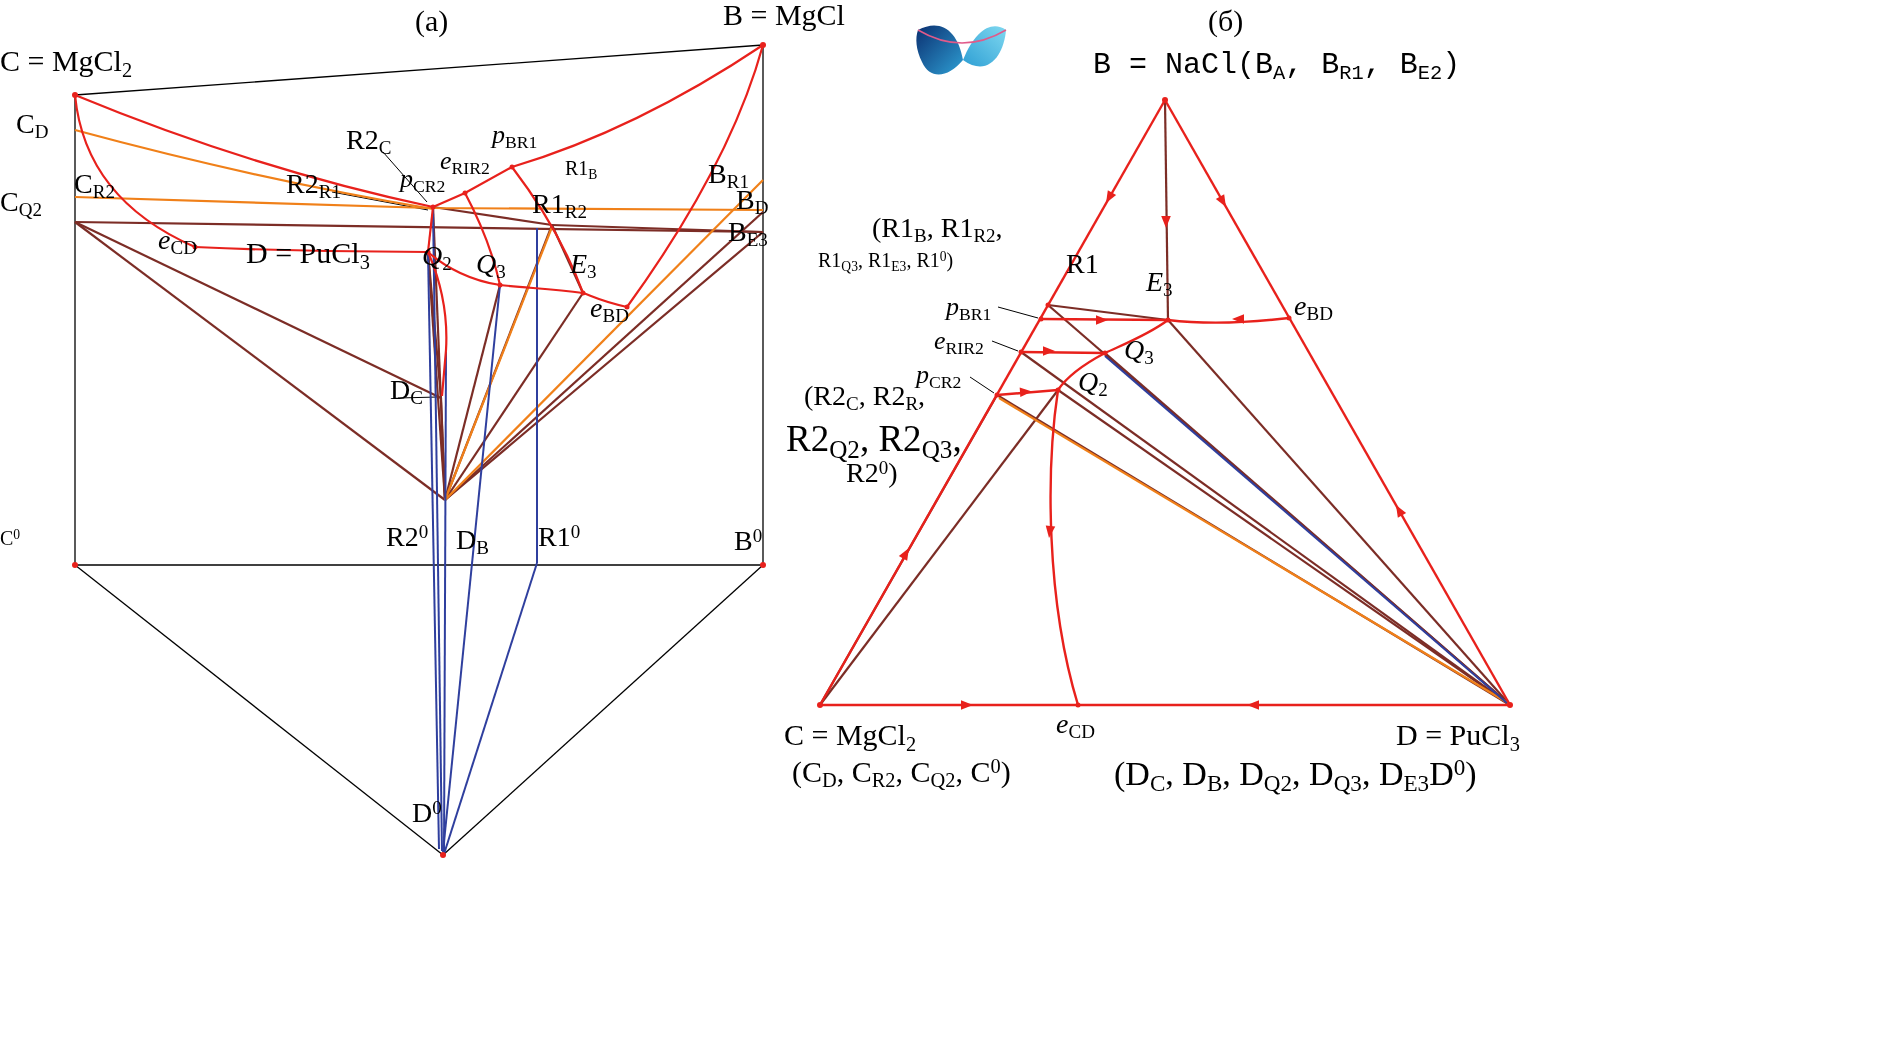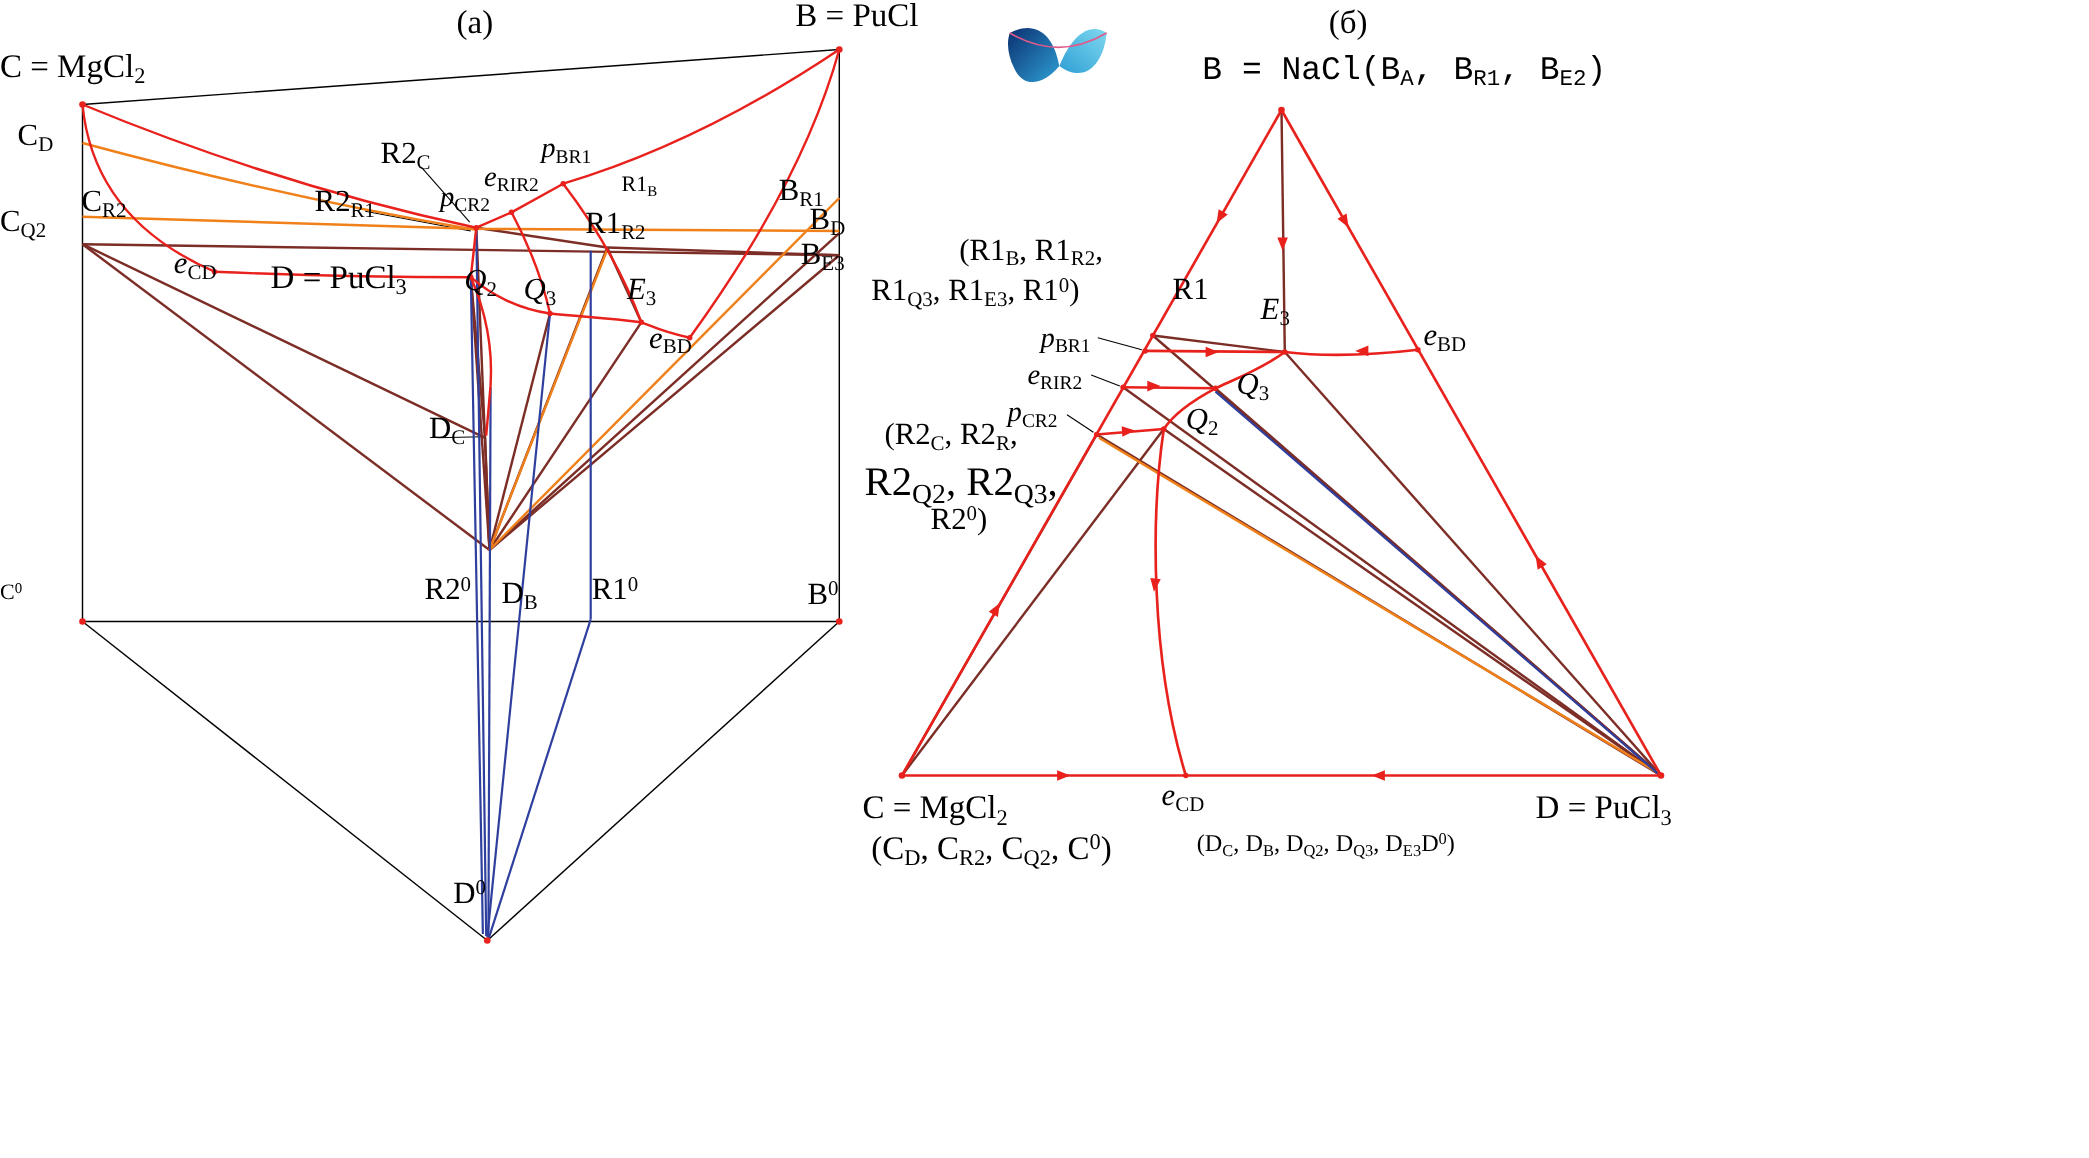--- a/index.html
+++ b/index.html
@@ -193,21 +193,21 @@
       <path fill="url(#wingL)" d="M918,30 C940,18 958,30 963,60 C948,78 930,80 922,62 C916,50 915,38 918,30 Z"></path>
       <path fill="url(#wingR)" d="M963,60 C975,30 992,20 1006,30 C1004,55 988,78 963,60 Z"></path>
       <path fill="none" stroke="#e05a8a" stroke-width="1.5" d="M918,30 Q962,56 1006,30"></path>
     </g>
   </svg>
 
   <div class="labels">
     <div class="panel-title a">(a)</div>
     <div class="panel-title b">(б)</div>
     <div>
-        <div class="lbl" style="left: 723px; top: 0px; font-size: 30px;">B = PuCl</div>
+        <div class="lbl" style="left: 723px; top: 0px; font-size: 30px;">B = MgCl</div>
         <div class="lbl" style="left: 0px; top: 46px; font-size: 30px;">C = MgCl<sub>2</sub></div>
         <div class="lbl" style="left: 16px; top: 110px; font-size: 28px;">C<sub>D</sub></div>
         <div class="lbl" style="left: 74px; top: 170px; font-size: 28px;">C<sub>R2</sub></div>
         <div class="lbl" style="left: 0px; top: 188px; font-size: 28px;">C<sub>Q2</sub></div>
         <div class="lbl" style="left: 158px; top: 226px; font-size: 28px;"><i>e</i><sub>CD</sub></div>
         <div class="lbl" style="left: 246px; top: 238px; font-size: 30px;">D = PuCl<sub>3</sub></div>
         <div class="lbl" style="left: 346px; top: 126px; font-size: 28px;">R2<sub>C</sub></div>
         <div class="lbl" style="left: 286px; top: 170px; font-size: 28px;">R2<sub>R1</sub></div>
         <div class="lbl" style="left: 400px; top: 166px; font-size: 26px;"><i>p</i><sub>CR2</sub></div>
         <div class="lbl" style="left: 440px; top: 148px; font-size: 26px;"><i>e</i><sub>RIR2</sub></div>
@@ -225,33 +225,33 @@
         <div class="lbl" style="left: 456px; top: 502px; font-size: 28px; margin-top: 24px;">D<sub>B</sub></div>
         <div class="lbl" style="left: 0px; top: 528px; font-size: 20px;">C<sup>0</sup></div>
         <div class="lbl" style="left: 386px; top: 522px; font-size: 28px;">R2<sup>0</sup></div>
         <div class="lbl" style="left: 538px; top: 522px; font-size: 28px;">R1<sup>0</sup></div>
         <div class="lbl" style="left: 734px; top: 526px; font-size: 28px;">B<sup>0</sup></div>
         <div class="lbl" style="left: 412px; top: 798px; font-size: 28px;">D<sup>0</sup></div>
       </div>
     <div>
         <div class="lbl" style="left: 1093px; top: 50px; font-size: 30px; font-family: Liberation Mono, monospace;">B = NaCl(B<sub>A</sub>, B<sub>R1</sub>, B<sub>E2</sub>)</div>
         <div class="lbl" style="left: 872px; top: 214px; font-size: 28px;">(R1<sub>B</sub>, R1<sub>R2</sub>,</div>
-        <div class="lbl" style="left: 792px; top: 250px; font-size: 28px;">R1<sub>Q3</sub>, R1<sub>E3</sub>, R1<sup>0</sup>)</div>
+        <div class="lbl" style="left: 818px; top: 250px; font-size: 20px;">R1<sub>Q3</sub>, R1<sub>E3</sub>, R1<sup>0</sup>)</div>
         <div class="lbl" style="left: 1066px; top: 250px; font-size: 28px;">R1</div>
         <div class="lbl" style="left: 946px; top: 294px; font-size: 26px;"><i>p</i><sub>BR1</sub></div>
         <div class="lbl" style="left: 934px; top: 328px; font-size: 26px;"><i>e</i><sub>RIR2</sub></div>
         <div class="lbl" style="left: 916px; top: 362px; font-size: 26px;"><i>p</i><sub>CR2</sub></div>
         <div class="lbl" style="left: 804px; top: 382px; font-size: 28px;">(R2<sub>C</sub>, R2<sub>R</sub>,</div>
         <div class="lbl" style="left: 786px; top: 420px; font-size: 37px;">R2<sub>Q2</sub>, R2<sub>Q3</sub>,</div>
         <div class="lbl" style="left: 846px; top: 458px; font-size: 28px;">R2<sup>0</sup>)</div>
         <div class="lbl" style="left: 1146px; top: 268px; font-size: 28px;"><i>E</i><sub>3</sub></div>
         <div class="lbl" style="left: 1294px; top: 292px; font-size: 28px;"><i>e</i><sub>BD</sub></div>
         <div class="lbl" style="left: 1124px; top: 336px; font-size: 28px;"><i>Q</i><sub>3</sub></div>
         <div class="lbl" style="left: 1078px; top: 368px; font-size: 28px;"><i>Q</i><sub>2</sub></div>
         <div class="lbl" style="left: 1056px; top: 710px; font-size: 28px;"><i>e</i><sub>CD</sub></div>
         <div class="lbl" style="left: 784px; top: 720px; font-size: 30px;">C = MgCl<sub>2</sub></div>
         <div class="lbl" style="left: 756px; top: 756px; font-size: 30px; margin-left: 36px;">(C<sub>D</sub>, C<sub>R2</sub>, C<sub>Q2</sub>, C<sup>0</sup>)</div>
         <div class="lbl" style="left: 1396px; top: 720px; font-size: 30px;">D = PuCl<sub>3</sub></div>
-        <div class="lbl" style="left: 1088px; top: 756px; font-size: 22px;">(D<sub>C</sub>, D<sub>B</sub>, D<sub>Q2</sub>, D<sub>Q3</sub>, D<sub>E3</sub>D<sup>0</sup>)</div>
+        <div class="lbl" style="left: 1114px; top: 756px; font-size: 34px;">(D<sub>C</sub>, D<sub>B</sub>, D<sub>Q2</sub>, D<sub>Q3</sub>, D<sub>E3</sub>D<sup>0</sup>)</div>
       </div>
   </div>
 
 </div>
 
 </body></html>

